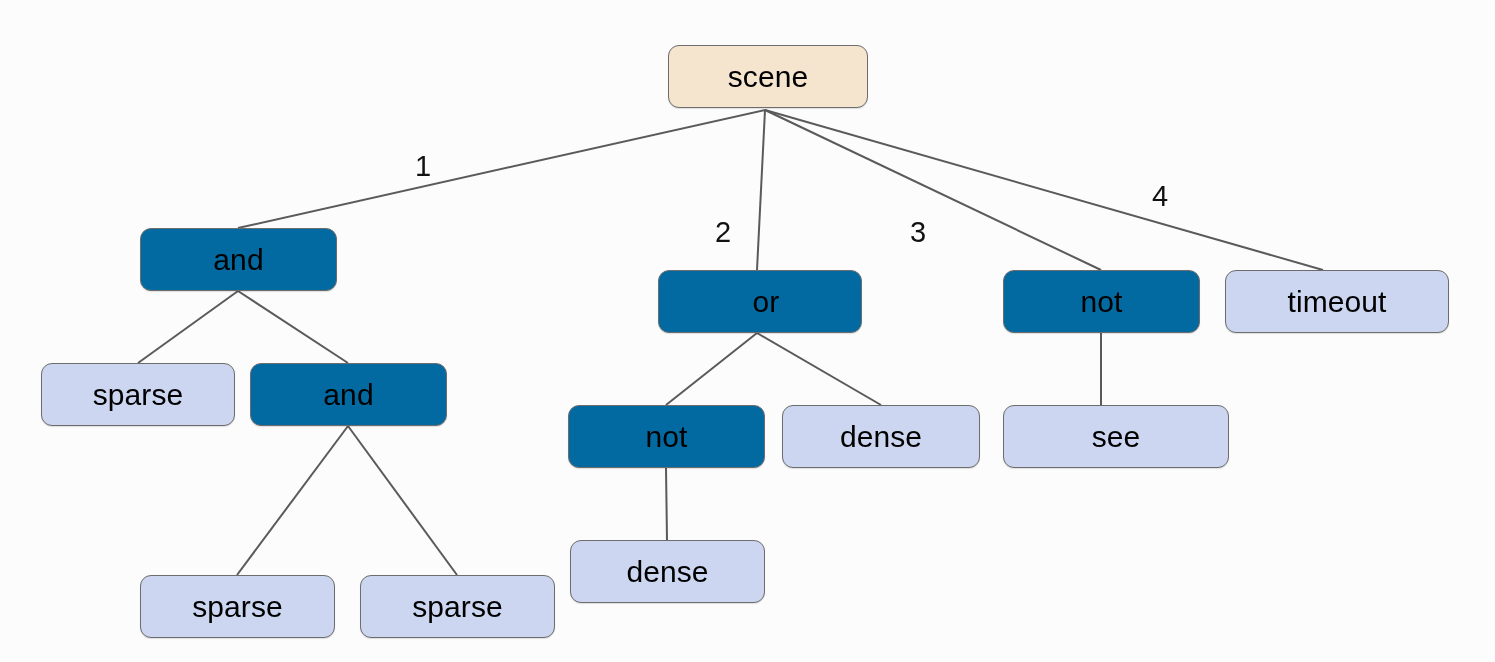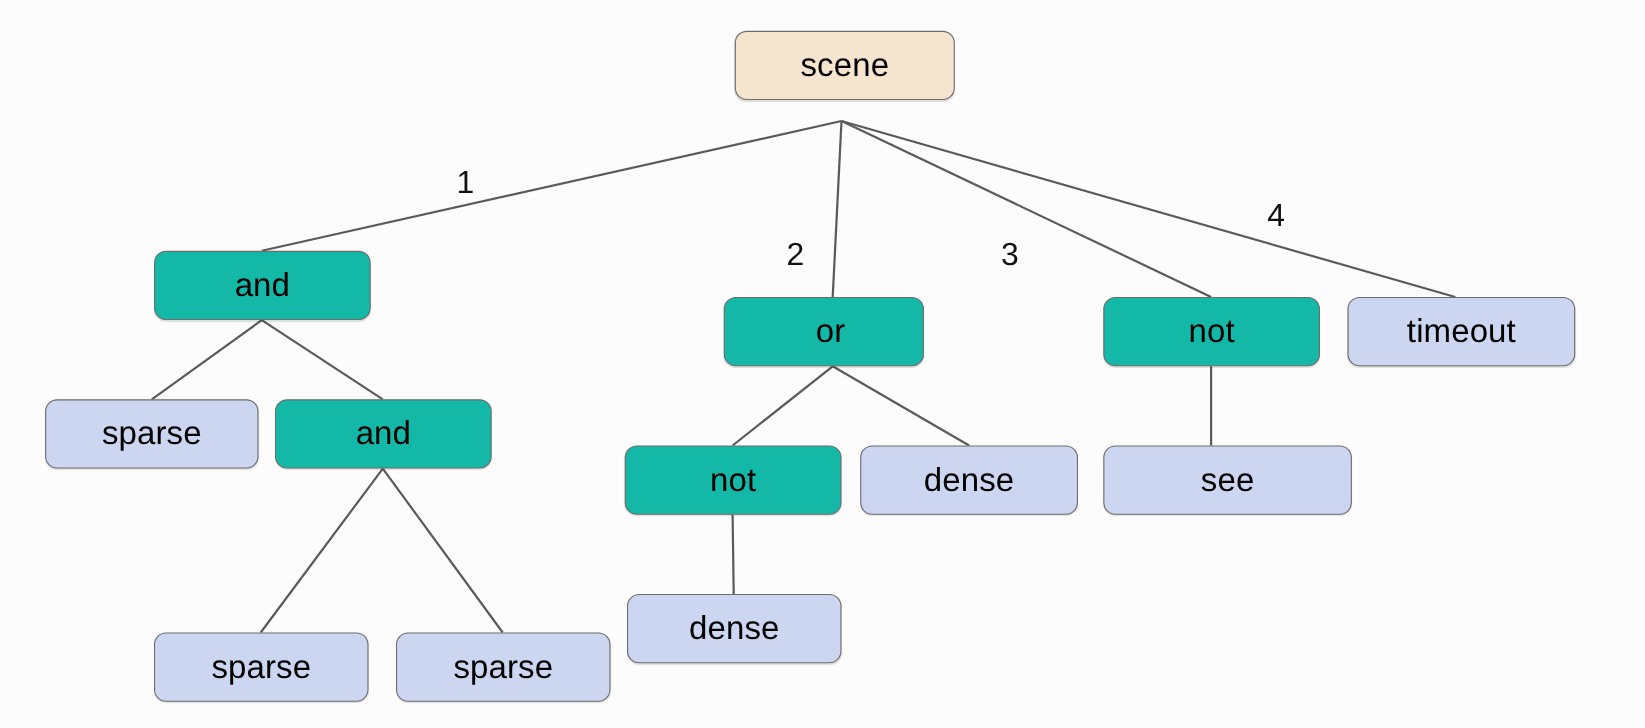--- a/index.html
+++ b/index.html
@@ -31,21 +31,21 @@
     display: flex;
     align-items: center;
     justify-content: center;
     color: #000000;
     font-size: 30px;
     line-height: 1;
     letter-spacing: 0.1px;
     box-shadow: 0 1px 1px rgba(0,0,0,0.12);
   }
   .node.root   { background: #f5e4ce; }
-  .node.op     { background: #14b8a6; }
+  .node.op     { background: #0369a1; }
   .node.leaf   { background: #ccd6f0; }
   .edge-label {
     position: absolute;
     color: #111111;
     font-size: 29px;
     line-height: 1;
     white-space: nowrap;
   }
 </style>
 </head>
@@ -60,33 +60,33 @@
       <line x1="238" y1="291" x2="138" y2="363" stroke="#5a5a5a" stroke-width="2"></line>
       <line x1="238" y1="291" x2="348" y2="363" stroke="#5a5a5a" stroke-width="2"></line>
       <line x1="348" y1="426" x2="237" y2="575" stroke="#5a5a5a" stroke-width="2"></line>
       <line x1="348" y1="426" x2="457" y2="575" stroke="#5a5a5a" stroke-width="2"></line>
       <line x1="757" y1="333" x2="666" y2="405" stroke="#5a5a5a" stroke-width="2"></line>
       <line x1="757" y1="333" x2="881" y2="405" stroke="#5a5a5a" stroke-width="2"></line>
       <line x1="666" y1="468" x2="667" y2="540" stroke="#5a5a5a" stroke-width="2"></line>
       <line x1="1101" y1="333" x2="1101" y2="405" stroke="#5a5a5a" stroke-width="2"></line>
     </svg>
   <div id="node-layer">
-      <div class="node root" style="left: 668px; top: 28px; width: 200px; height: 63px;">
+      <div class="node root" style="left: 668px; top: 45px; width: 200px; height: 63px;">
         <span>scene</span>
       </div>
       <div class="node op" style="left: 140px; top: 228px; width: 197px; height: 63px;">
         <span>and</span>
       </div>
-      <div class="node op" style="left: 658px; top: 270px; width: 182px; height: 63px; padding-left: 12px;">
+      <div class="node op" style="left: 658px; top: 270px; width: 204px; height: 63px; padding-left: 12px;">
         <span>or</span>
       </div>
       <div class="node op" style="left: 1003px; top: 270px; width: 197px; height: 63px;">
         <span>not</span>
       </div>
-      <div class="node leaf" style="left: 1225px; top: 270px; width: 207px; height: 63px;">
+      <div class="node leaf" style="left: 1225px; top: 270px; width: 224px; height: 63px;">
         <span>timeout</span>
       </div>
       <div class="node leaf" style="left: 41px; top: 363px; width: 194px; height: 63px;">
         <span>sparse</span>
       </div>
       <div class="node op" style="left: 250px; top: 363px; width: 197px; height: 63px;">
         <span>and</span>
       </div>
       <div class="node op" style="left: 568px; top: 405px; width: 197px; height: 63px;">
         <span>not</span>

